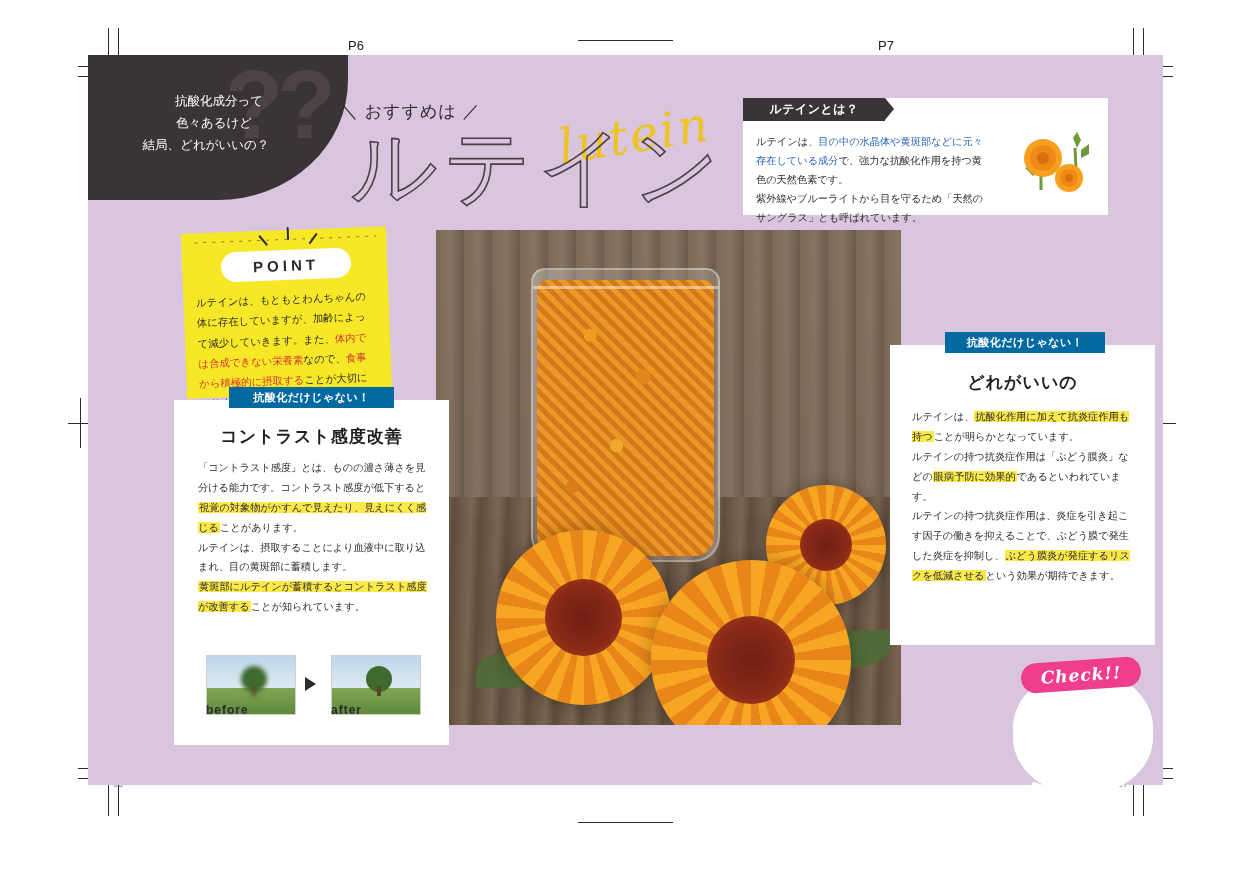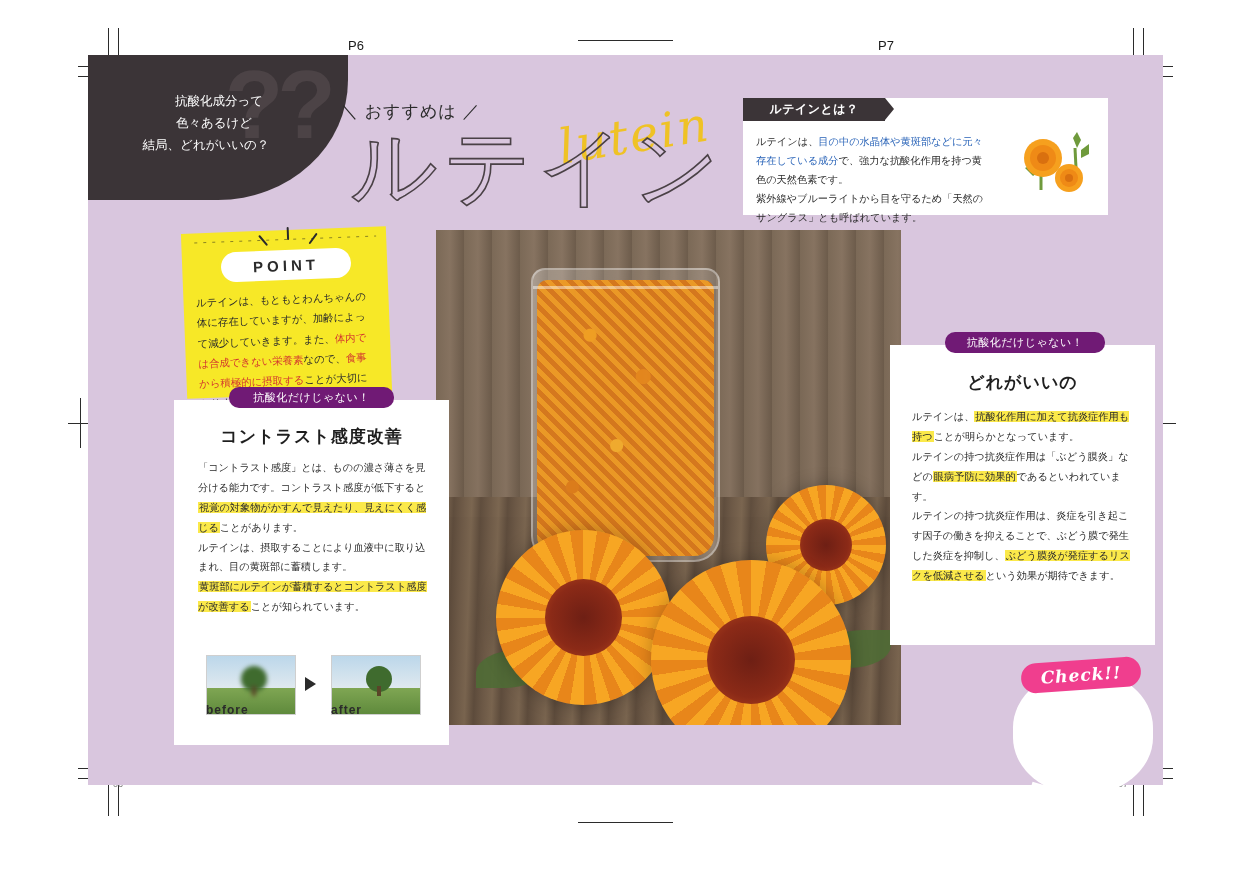--- a/index.html
+++ b/index.html
@@ -176,22 +176,22 @@
   .ray{position:absolute;background:#2b2b2b;width:2px;height:13px;border-radius:1px;}
   .pointtext{
     position:absolute;left:110px;top:235px;width:178px;
     font-size:10.4px;line-height:1.95;color:#2b2b2b;
     transform:rotate(-2.2deg);
   }
 
   
   .card{position:absolute;background:#ffffff;}
   .card-tab{
-    position:absolute;background:#701a75;color:#fff;font-size:11px;font-weight:normal;
-    display:flex;align-items:center;justify-content:center;letter-spacing:.5px;border-radius:10px;
+    position:absolute;background:#0369a1;color:#fff;font-size:11px;font-weight:bold;
+    display:flex;align-items:center;justify-content:center;letter-spacing:.5px;
   }
   .card-title{
     position:absolute;font-size:17px;font-weight:bold;color:#1e1e1e;letter-spacing:1px;
     text-align:center;width:100%;
   }
   .card-body{
     position:absolute;font-size:10.2px;line-height:1.95;color:#2b2b2b;
   }
 
   

